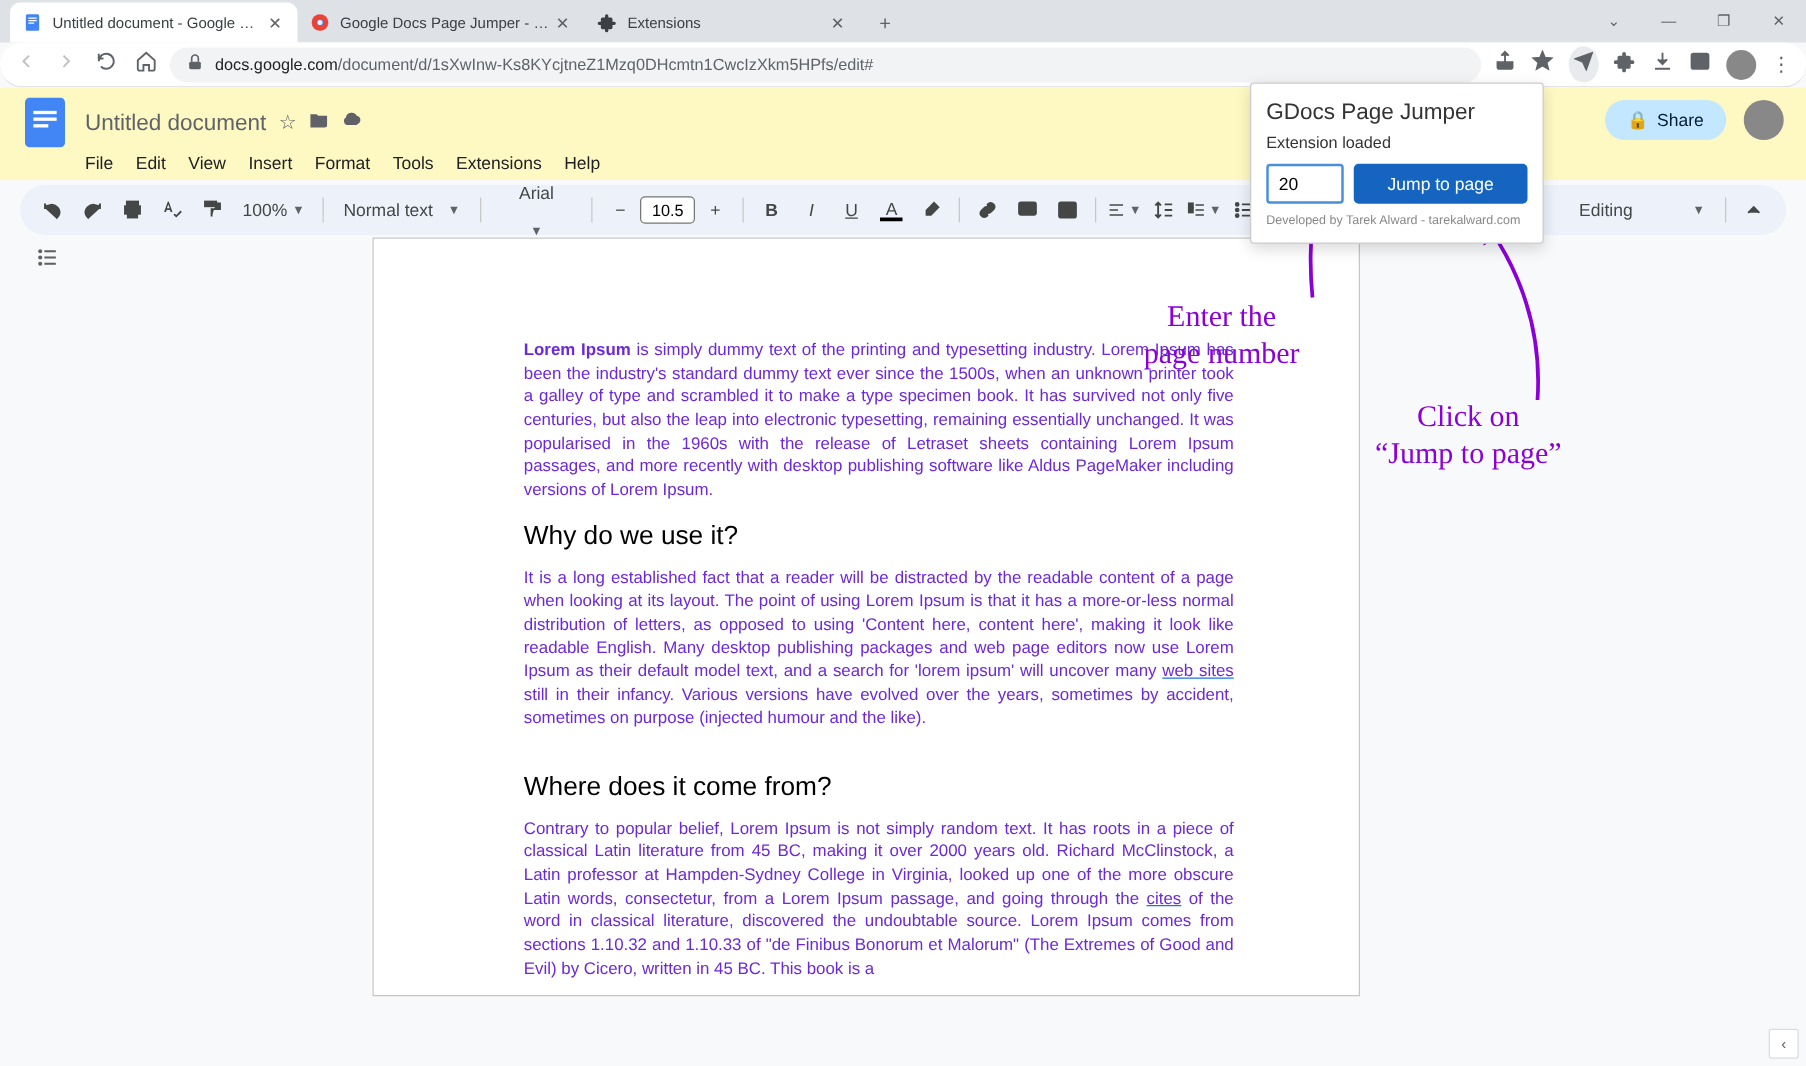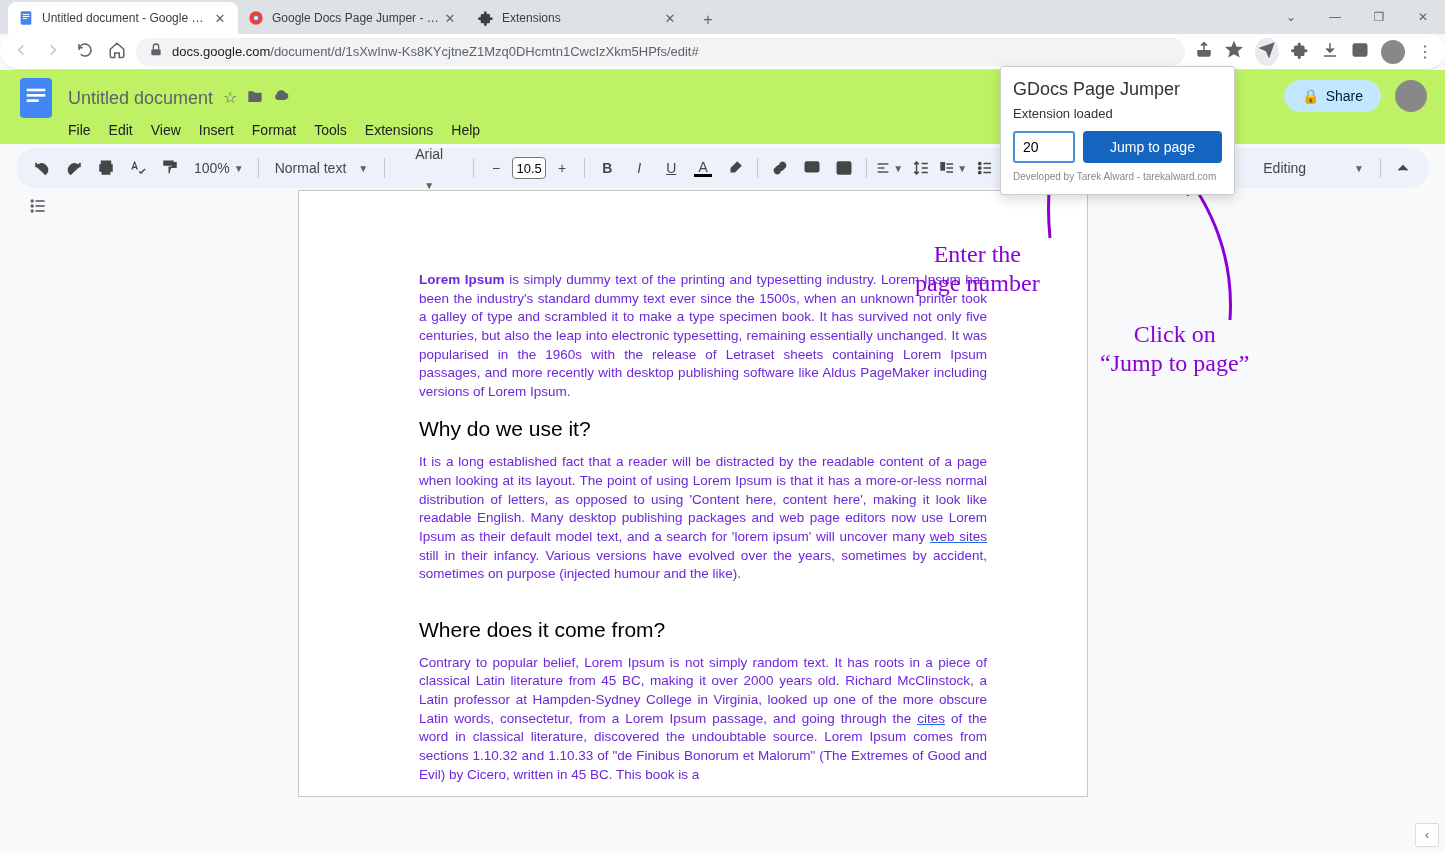--- a/index.html
+++ b/index.html
@@ -21,42 +21,42 @@
 .nav-icons .disabled { color: #bdc1c6; }
 .url-box { flex: 1; height: 28px; background: #f1f3f4; border-radius: 14px; display: flex; align-items: center; padding: 0 12px; font-size: 13px; color: #3c4043; }
 .url-box .lock { margin-right: 8px; color: #5f6368; }
 .url-domain { color: #202124; }
 .url-path { color: #5f6368; }
 .ext-icons { display: flex; align-items: center; gap: 12px; color: #5f6368; }
 .ext-avatar { width: 24px; height: 24px; border-radius: 50%; background: #888; }
 .ext-menu { font-size: 16px; }
 
 
-.docs-area { background: #bef264; }
+.docs-area { background: #fef9c3; }
 .docs-top { display: flex; align-items: center; padding: 8px 16px 0; }
 .docs-logo { width: 40px; height: 40px; margin-right: 12px; display: flex; align-items: center; justify-content: center; }
 .doc-title-row { display: flex; align-items: center; gap: 10px; }
 .doc-title { font-size: 18px; color: #5f6368; }
 .doc-icons { display: flex; gap: 10px; color: #5f6368; font-size: 16px; }
 .menu-bar { display: flex; gap: 18px; padding: 4px 0 6px 68px; font-size: 14px; color: #202124; }
 
 .top-right { position: absolute; right: 18px; top: 80px; display: flex; align-items: center; gap: 14px; }
 .share-btn { background: #c2e7ff; border-radius: 20px; padding: 8px 18px; display: flex; align-items: center; gap: 6px; font-size: 14px; font-weight: 500; color: #001d35; }
 .lock-icon-sm { font-size: 14px; }
 .profile-avatar { width: 32px; height: 32px; border-radius: 50%; background: #888; }
 
 
 .toolbar { background: #edf2fa; margin: 4px 16px 0; border-radius: 24px; height: 40px; display: flex; align-items: center; padding: 0 12px; gap: 4px; font-size: 14px; color: #444746; }
 .tool-btn { width: 28px; height: 28px; display: flex; align-items: center; justify-content: center; border-radius: 4px; }
 .tool-sep { width: 1px; height: 20px; background: #c7c7c7; margin: 0 4px; }
 .zoom-select { padding: 0 6px; display: flex; align-items: center; gap: 4px; font-size: 14px; }
 .style-select { padding: 0 8px; display: flex; align-items: center; gap: 12px; font-size: 14px; min-width: 100px; }
 .font-select { padding: 0 8px; display: flex; align-items: center; gap: 18px; font-size: 14px; min-width: 72px; flex-direction: column; }
 .font-size-box { display: flex; align-items: center; gap: 2px; }
-.font-size-input { width: 34px; height: 22px; border: 1px solid #747775; border-radius: 4px; text-align: center; font-size: 13px; background: #fff; }
+.font-size-input { width: 44px; height: 22px; border: 1px solid #747775; border-radius: 4px; text-align: center; font-size: 13px; background: #fff; }
 .color-underline { display: flex; flex-direction: column; align-items: center; }
 .color-bar { width: 18px; height: 3px; background: #000; margin-top: -1px; }
 .toolbar-right-collapse { margin-left: auto; }
 .outline-btn { position: absolute; left: 28px; top: 196px; color: #5f6368; font-size: 18px; }
 .page { position: absolute; left: 298px; top: 190px; width: 790px; background: #fff; border: 1px solid #c7c7c7; padding: 80px 100px 0px 120px; font-family: Arial, sans-serif; color: #000; }
 .page h2 { font-size: 21px; font-weight: 400; margin-bottom: 12px; margin-top: 16px; color: #000; }
 .page p { font-size: 13.5px; line-height: 1.38; text-align: justify; margin-bottom: 12px; color: #6d28d9; }
 .page .bold-lead { font-weight: 700; }
 .page .underline-link { text-decoration: underline; text-decoration-color: #1a73e8; text-decoration-style: solid; }
 

